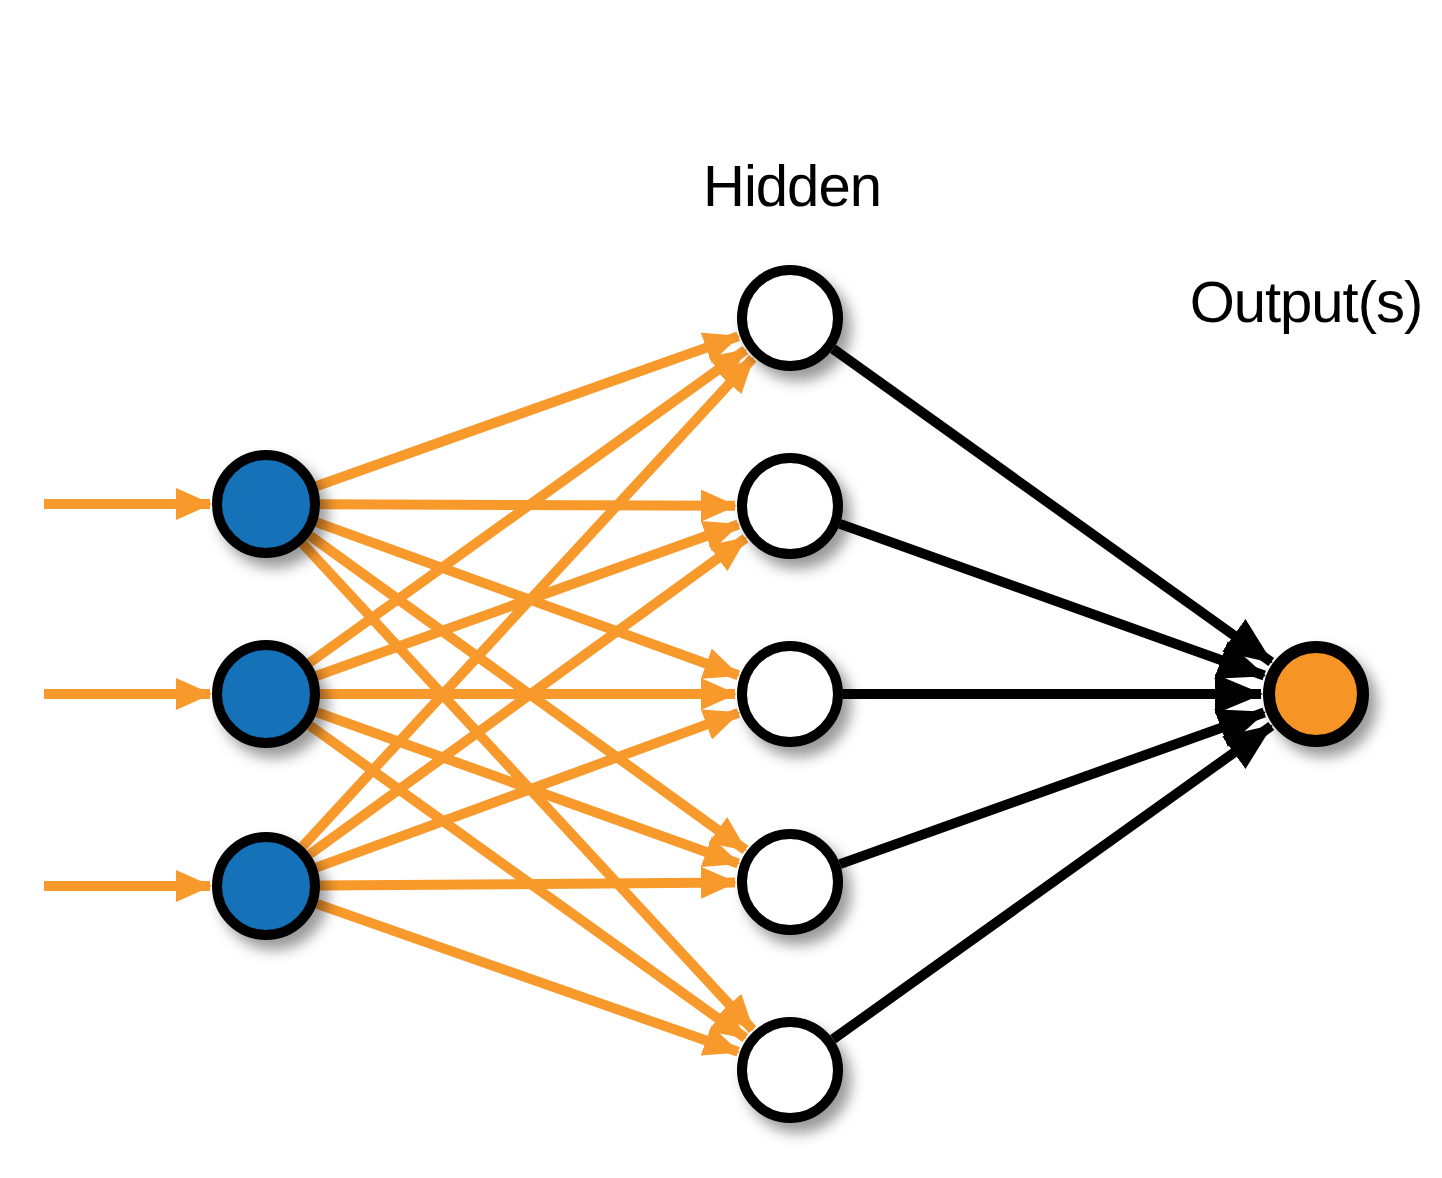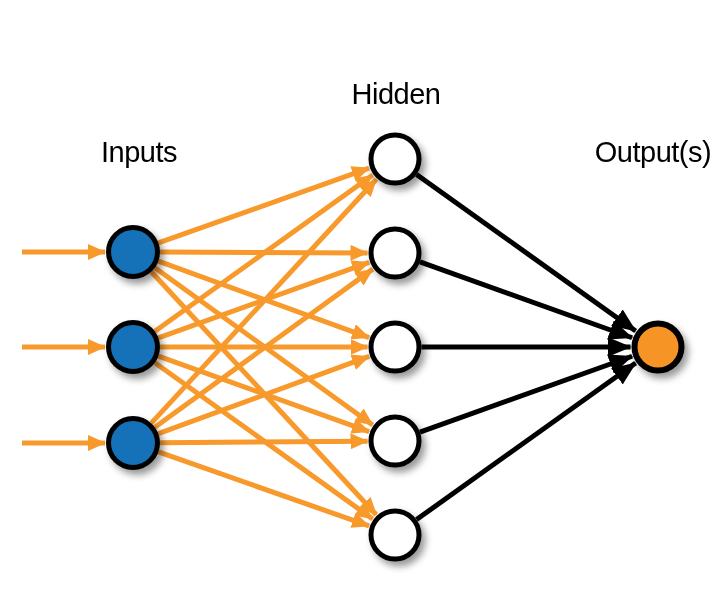--- a/index.html
+++ b/index.html
@@ -64,16 +64,15 @@
       <circle cx="133" cy="252" r="24.5" fill="#1272B8" stroke="#000000" stroke-width="5" filter="url(#nodeShadow)"></circle>
       <circle cx="133" cy="347" r="24.5" fill="#1272B8" stroke="#000000" stroke-width="5" filter="url(#nodeShadow)"></circle>
       <circle cx="133" cy="443" r="24.5" fill="#1272B8" stroke="#000000" stroke-width="5" filter="url(#nodeShadow)"></circle>
       <circle cx="395" cy="159" r="24" fill="#FFFFFF" stroke="#000000" stroke-width="5" filter="url(#nodeShadow)"></circle>
       <circle cx="395" cy="253" r="24" fill="#FFFFFF" stroke="#000000" stroke-width="5" filter="url(#nodeShadow)"></circle>
       <circle cx="395" cy="347" r="24" fill="#FFFFFF" stroke="#000000" stroke-width="5" filter="url(#nodeShadow)"></circle>
       <circle cx="395" cy="441" r="24" fill="#FFFFFF" stroke="#000000" stroke-width="5" filter="url(#nodeShadow)"></circle>
       <circle cx="395" cy="535" r="24" fill="#FFFFFF" stroke="#000000" stroke-width="5" filter="url(#nodeShadow)"></circle>
       <circle cx="658" cy="347" r="23.5" fill="#F79428" stroke="#000000" stroke-width="6" filter="url(#nodeShadow)"></circle>
     </svg>
-  <div class="layer-label" id="lbl-inputs" style="left: 139px; top: 137px; color: rgb(0, 0, 0);">Inputs</div>
   <div class="layer-label" id="lbl-hidden" style="left: 396px; top: 79px; color: rgb(0, 0, 0);">Hidden</div>
   <div class="layer-label" id="lbl-output" style="left: 653px; top: 137px; color: rgb(0, 0, 0);">Output(s)</div>
 </div>
 
 </body></html>

